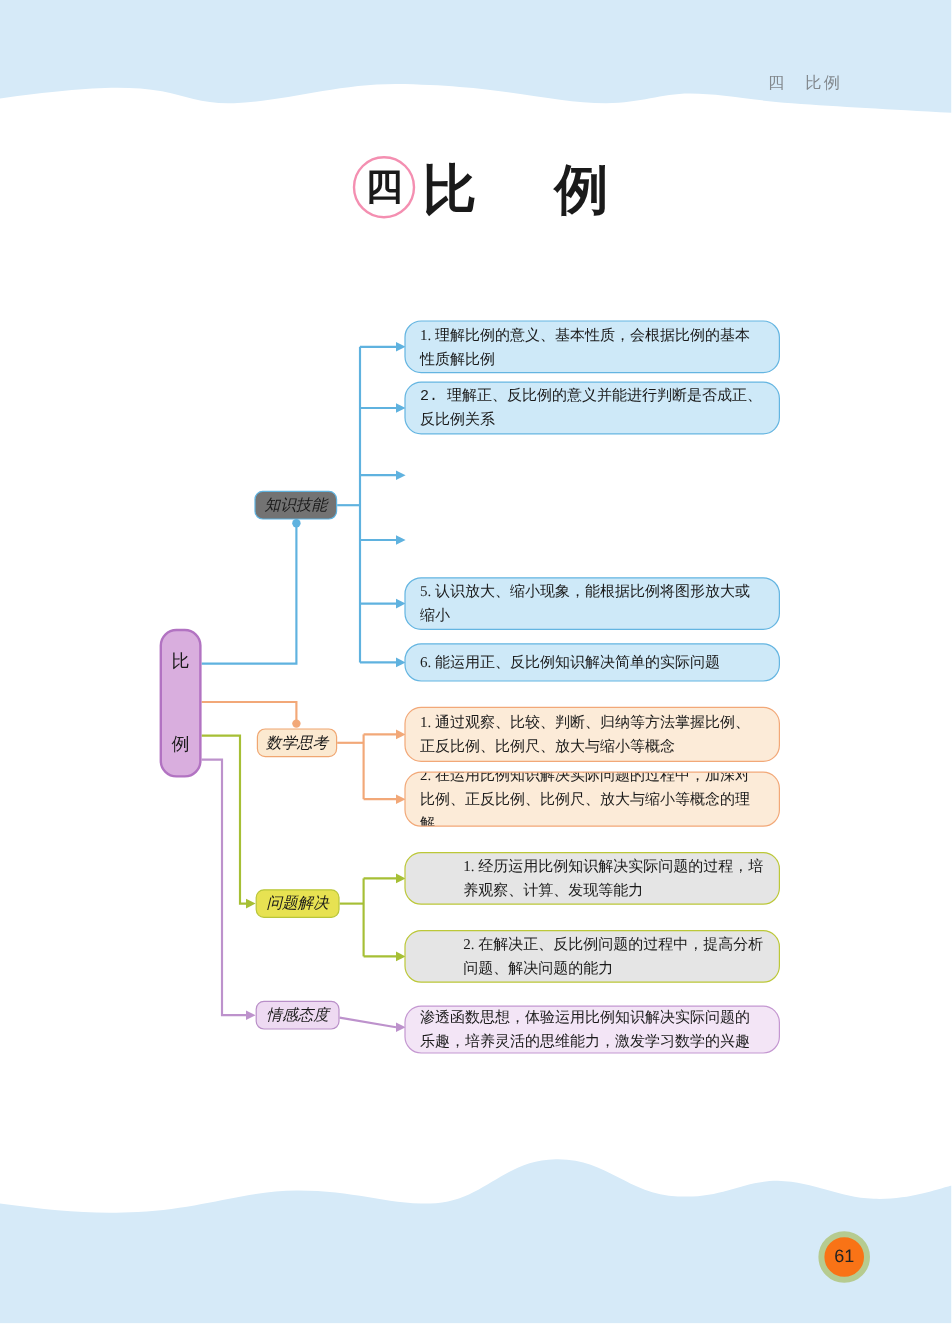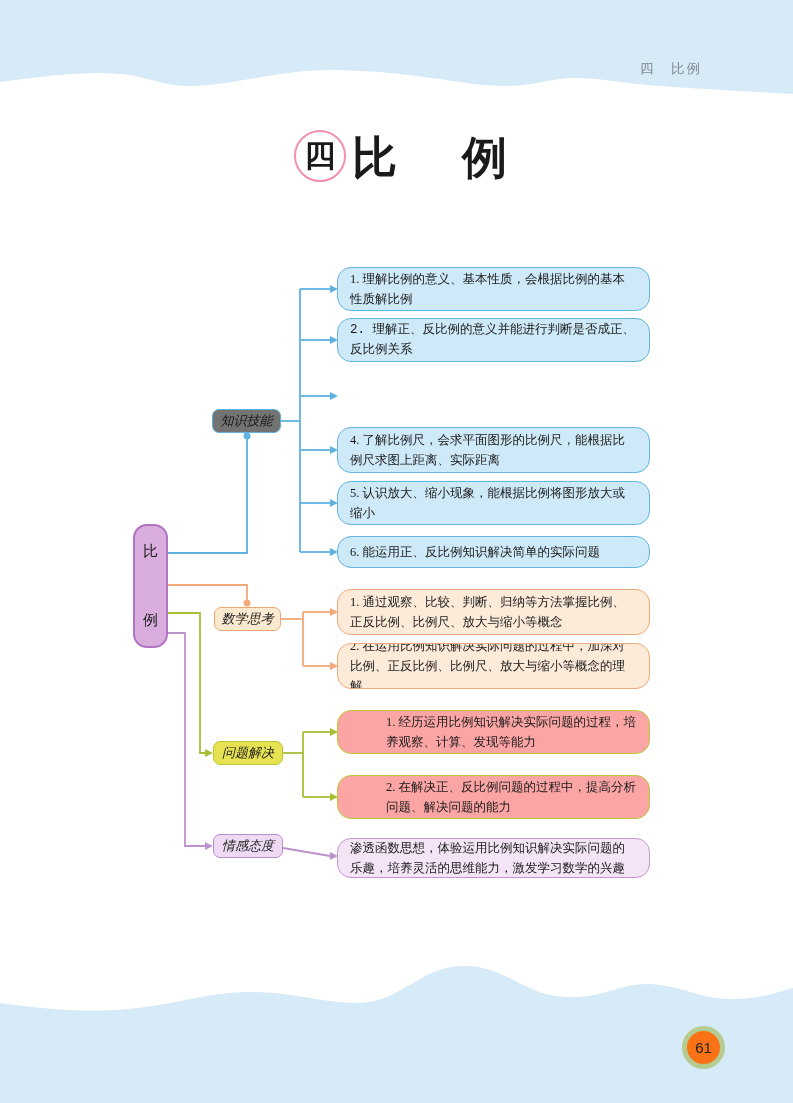--- a/index.html
+++ b/index.html
@@ -20,21 +20,21 @@
         border-radius:7px;font-size:13px;font-style:italic;box-sizing:border-box;}
   .lbl-blue{background:#737373;border:1.5px solid #5fb2df;}
   .lbl-orange{background:#fbe9d0;border:1.5px solid #f0a671;}
   .lbl-yellow{background:#e7e252;border:1.5px solid #b9c63a;font-style:italic;}
   .lbl-purple{background:#eedaf2;border:1.5px solid #b98fc8;}
   .leaf{position:absolute;left:337px;width:313px;border-radius:14px;box-sizing:border-box;
         padding:5px 12px;font-size:12.5px;line-height:1.6;display:flex;align-items:center;
         overflow:hidden;font-family:"Liberation Serif",serif;}
   .leaf-blue{background:#cee9f8;border:1.5px solid #64b5e1;}
   .leaf-orange{background:#fcebd8;border:1.5px solid #f2a878;}
-  .leaf-yellow{background:#fca5a5;border:1.5px solid #bcc838;padding-left:48px;}
+  .leaf-yellow{background:#e5e5e5;border:1.5px solid #bcc838;padding-left:48px;}
   .leaf-purple{background:#f3e5f6;border:1.5px solid #c497d1;}
   .pagenum{position:absolute;left:682px;top:1026px;width:43px;height:43px;border-radius:50%;
         background:#f97316;border:5px solid #b6cb90;box-sizing:border-box;display:flex;
         align-items:center;justify-content:center;font-size:15px;color:#222;}
 </style>
 </head>
 <body>
 
 <div class="page">
 
@@ -124,21 +124,20 @@
     <span>例</span>
   </div>
 
   <div class="blabel lbl-blue" style="left:212px;top:409px;width:69px;">知识技能</div>
   <div class="blabel lbl-orange" style="left:214px;top:607px;width:67px;">数学思考</div>
   <div class="blabel lbl-yellow" style="left:213px;top:741px;width:70px;">问题解决</div>
   <div class="blabel lbl-purple" style="left:213px;top:834px;width:70px;">情感态度</div>
 
   <div class="leaf leaf-blue" style="top:267px;height:44px;">1. 理解比例的意义、基本性质，会根据比例的基本性质解比例</div>
   <div class="leaf leaf-blue" style="top:318px;height:44px;font-family:Liberation Mono, monospace;">2. 理解正、反比例的意义并能进行判断是否成正、反比例关系</div>
-  <div class="leaf leaf-blue" style="top:427px;height:46px;">4. 了解比例尺，会求平面图形的比例尺，能根据比例尺求图上距离、实际距离</div>
   <div class="leaf leaf-blue" style="top:481px;height:44px;">5. 认识放大、缩小现象，能根据比例将图形放大或缩小</div>
   <div class="leaf leaf-blue" style="top:536px;height:32px;">6. 能运用正、反比例知识解决简单的实际问题</div>
 
   <div class="leaf leaf-orange" style="top:589px;height:46px;">1. 通过观察、比较、判断、归纳等方法掌握比例、正反比例、比例尺、放大与缩小等概念</div>
   <div class="leaf leaf-orange" style="top:643px;height:46px;">2. 在运用比例知识解决实际问题的过程中，加深对比例、正反比例、比例尺、放大与缩小等概念的理解</div>
 
   <div class="leaf leaf-yellow" style="top:710px;height:44px;">1. 经历运用比例知识解决实际问题的过程，培养观察、计算、发现等能力</div>
   <div class="leaf leaf-yellow" style="top:775px;height:44px;">2. 在解决正、反比例问题的过程中，提高分析问题、解决问题的能力</div>
 
   <div class="leaf leaf-purple" style="top:838px;height:40px;">渗透函数思想，体验运用比例知识解决实际问题的乐趣，培养灵活的思维能力，激发学习数学的兴趣</div>

